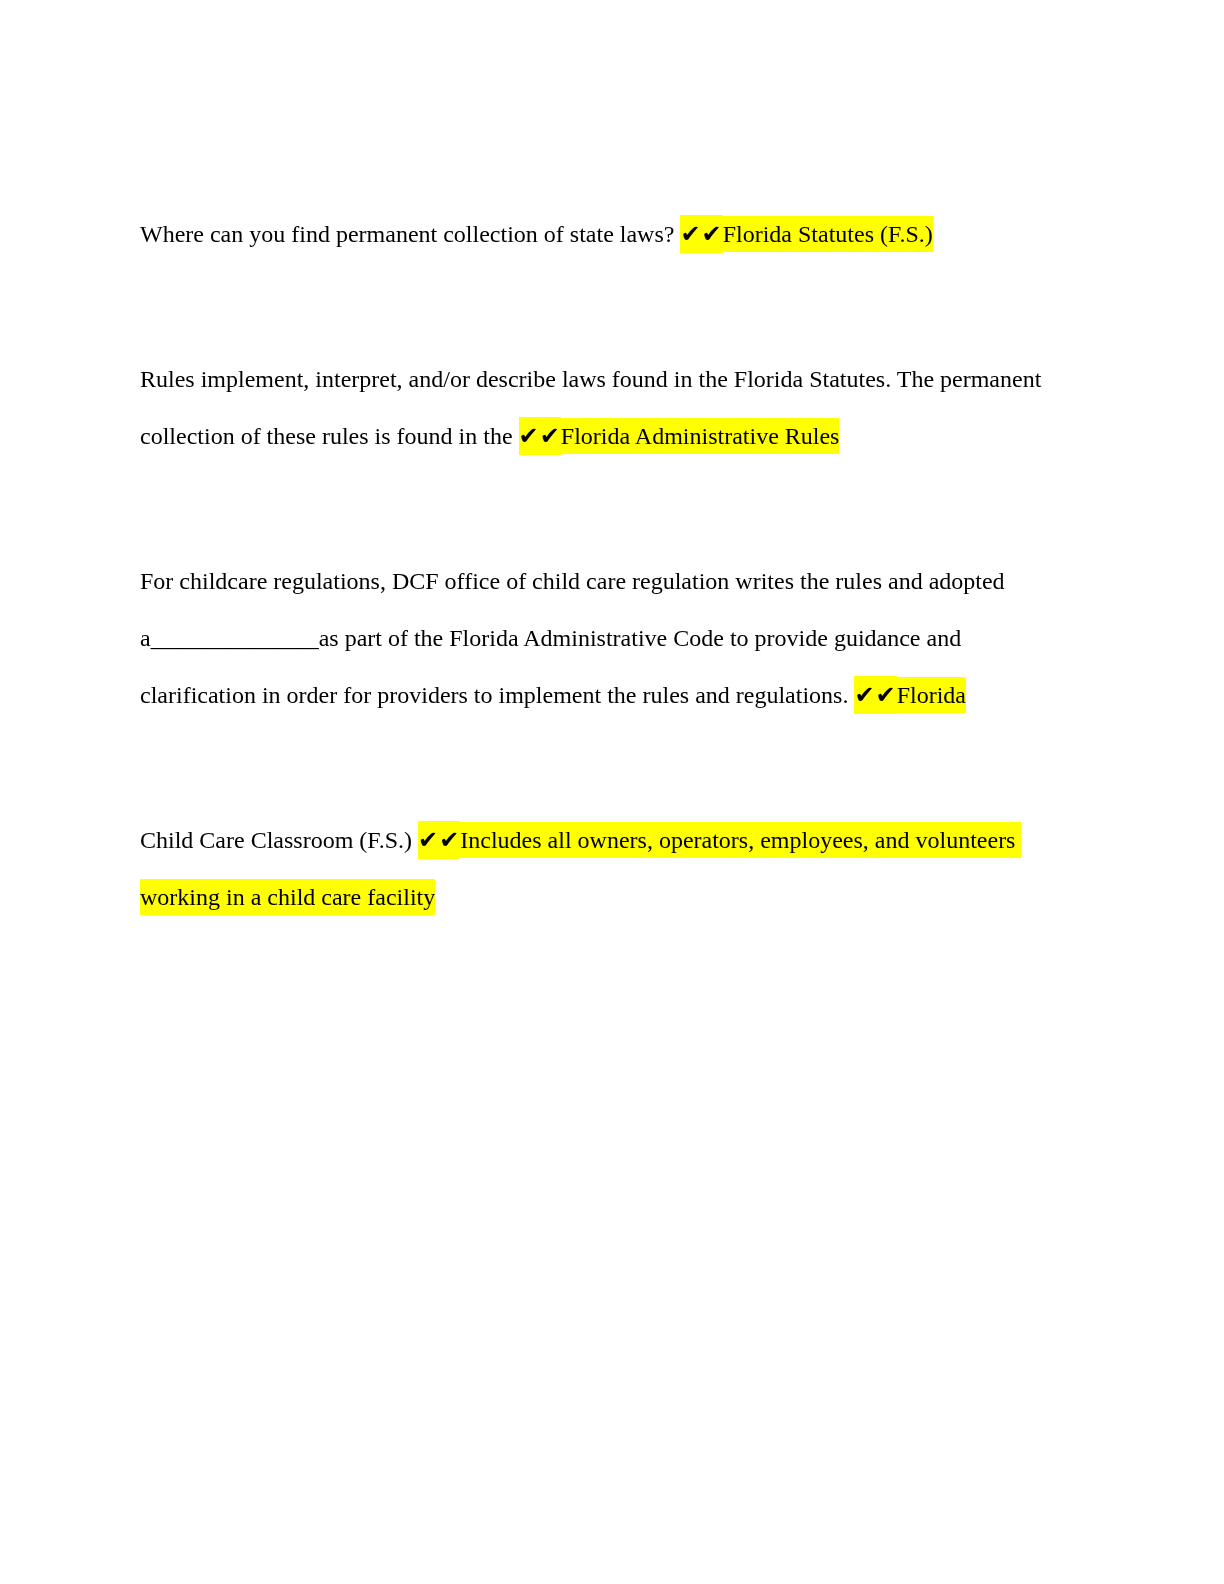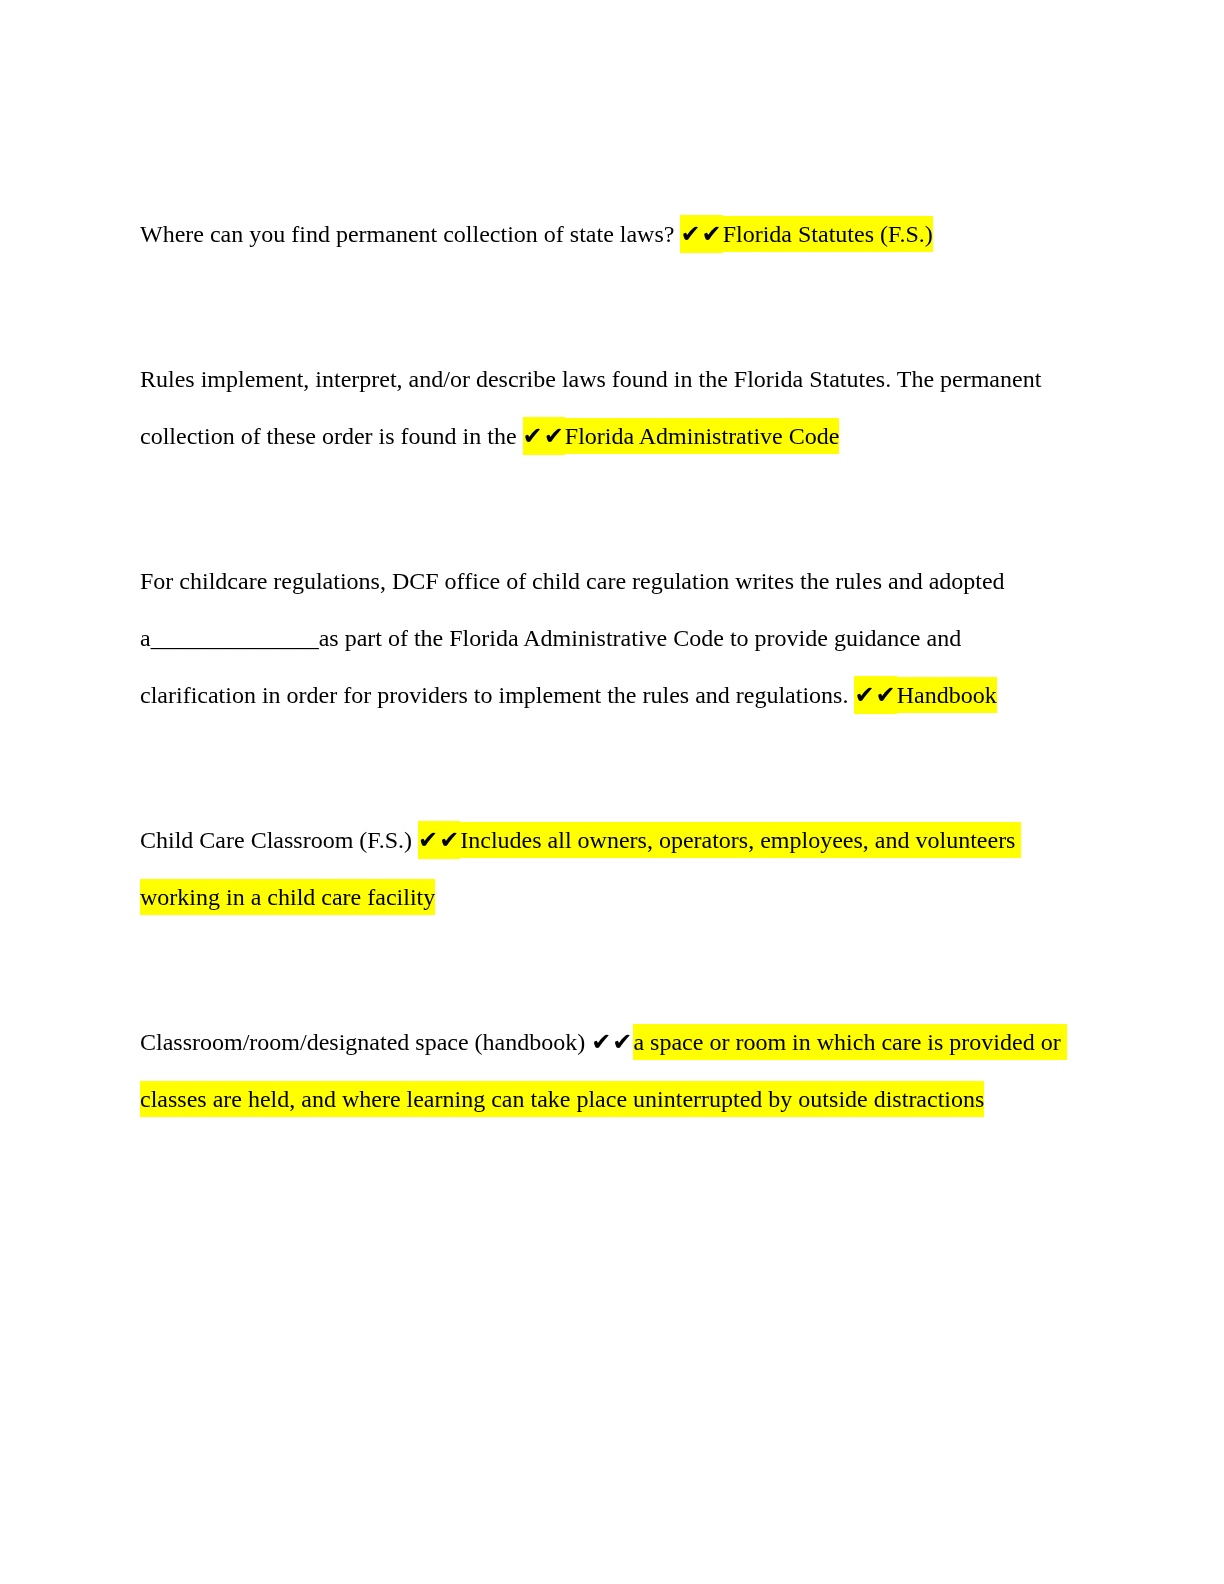--- a/index.html
+++ b/index.html
@@ -47,18 +47,17 @@
     font-family: "DejaVu Sans", sans-serif;
     letter-spacing: 1px;
   }
 </style>
 </head>
 <body>
 
 <div class="page">
   <div class="doc-body" id="doc-body">
       <p class="para"><span class="plain">Where can you find permanent collection of state laws? </span><span class="hl check">✔✔</span><span class="hl">Florida Statutes (F.S.)</span></p>
-      <p class="para"><span class="plain">Rules implement, interpret, and/or describe laws found in the Florida Statutes. The permanent collection of these order is found in the </span><span class="hl check">✔✔</span><span class="hl">Florida Administrative Code</span></p>
-      <p class="para"><span class="plain">For childcare regulations, DCF office of child care regulation writes the rules and adopted a______________as part of the Florida Administrative Code to provide guidance and clarification in order for providers to implement the rules and regulations. </span><span class="hl check">✔✔</span><span class="hl">Handbook</span></p>
+      <p class="para"><span class="plain">Rules implement, interpret, and/or describe laws found in the Florida Statutes. The permanent collection of these rules is found in the </span><span class="hl check">✔✔</span><span class="hl">Florida Administrative Rules</span></p>
+      <p class="para"><span class="plain">For childcare regulations, DCF office of child care regulation writes the rules and adopted a______________as part of the Florida Administrative Code to provide guidance and clarification in order for providers to implement the rules and regulations. </span><span class="hl check">✔✔</span><span class="hl">Florida</span></p>
       <p class="para"><span class="plain">Child Care Classroom (F.S.) </span><span class="hl check">✔✔</span><span class="hl">Includes all owners, operators, employees, and volunteers working in a child care facility</span></p>
-      <p class="para"><span class="plain">Classroom/room/designated space (handbook) </span><span class="plain check">✔✔</span><span class="hl">a space or room in which care is provided or classes are held, and where learning can take place uninterrupted by outside distractions</span></p>
     </div>
 </div>
 
 </body></html>

